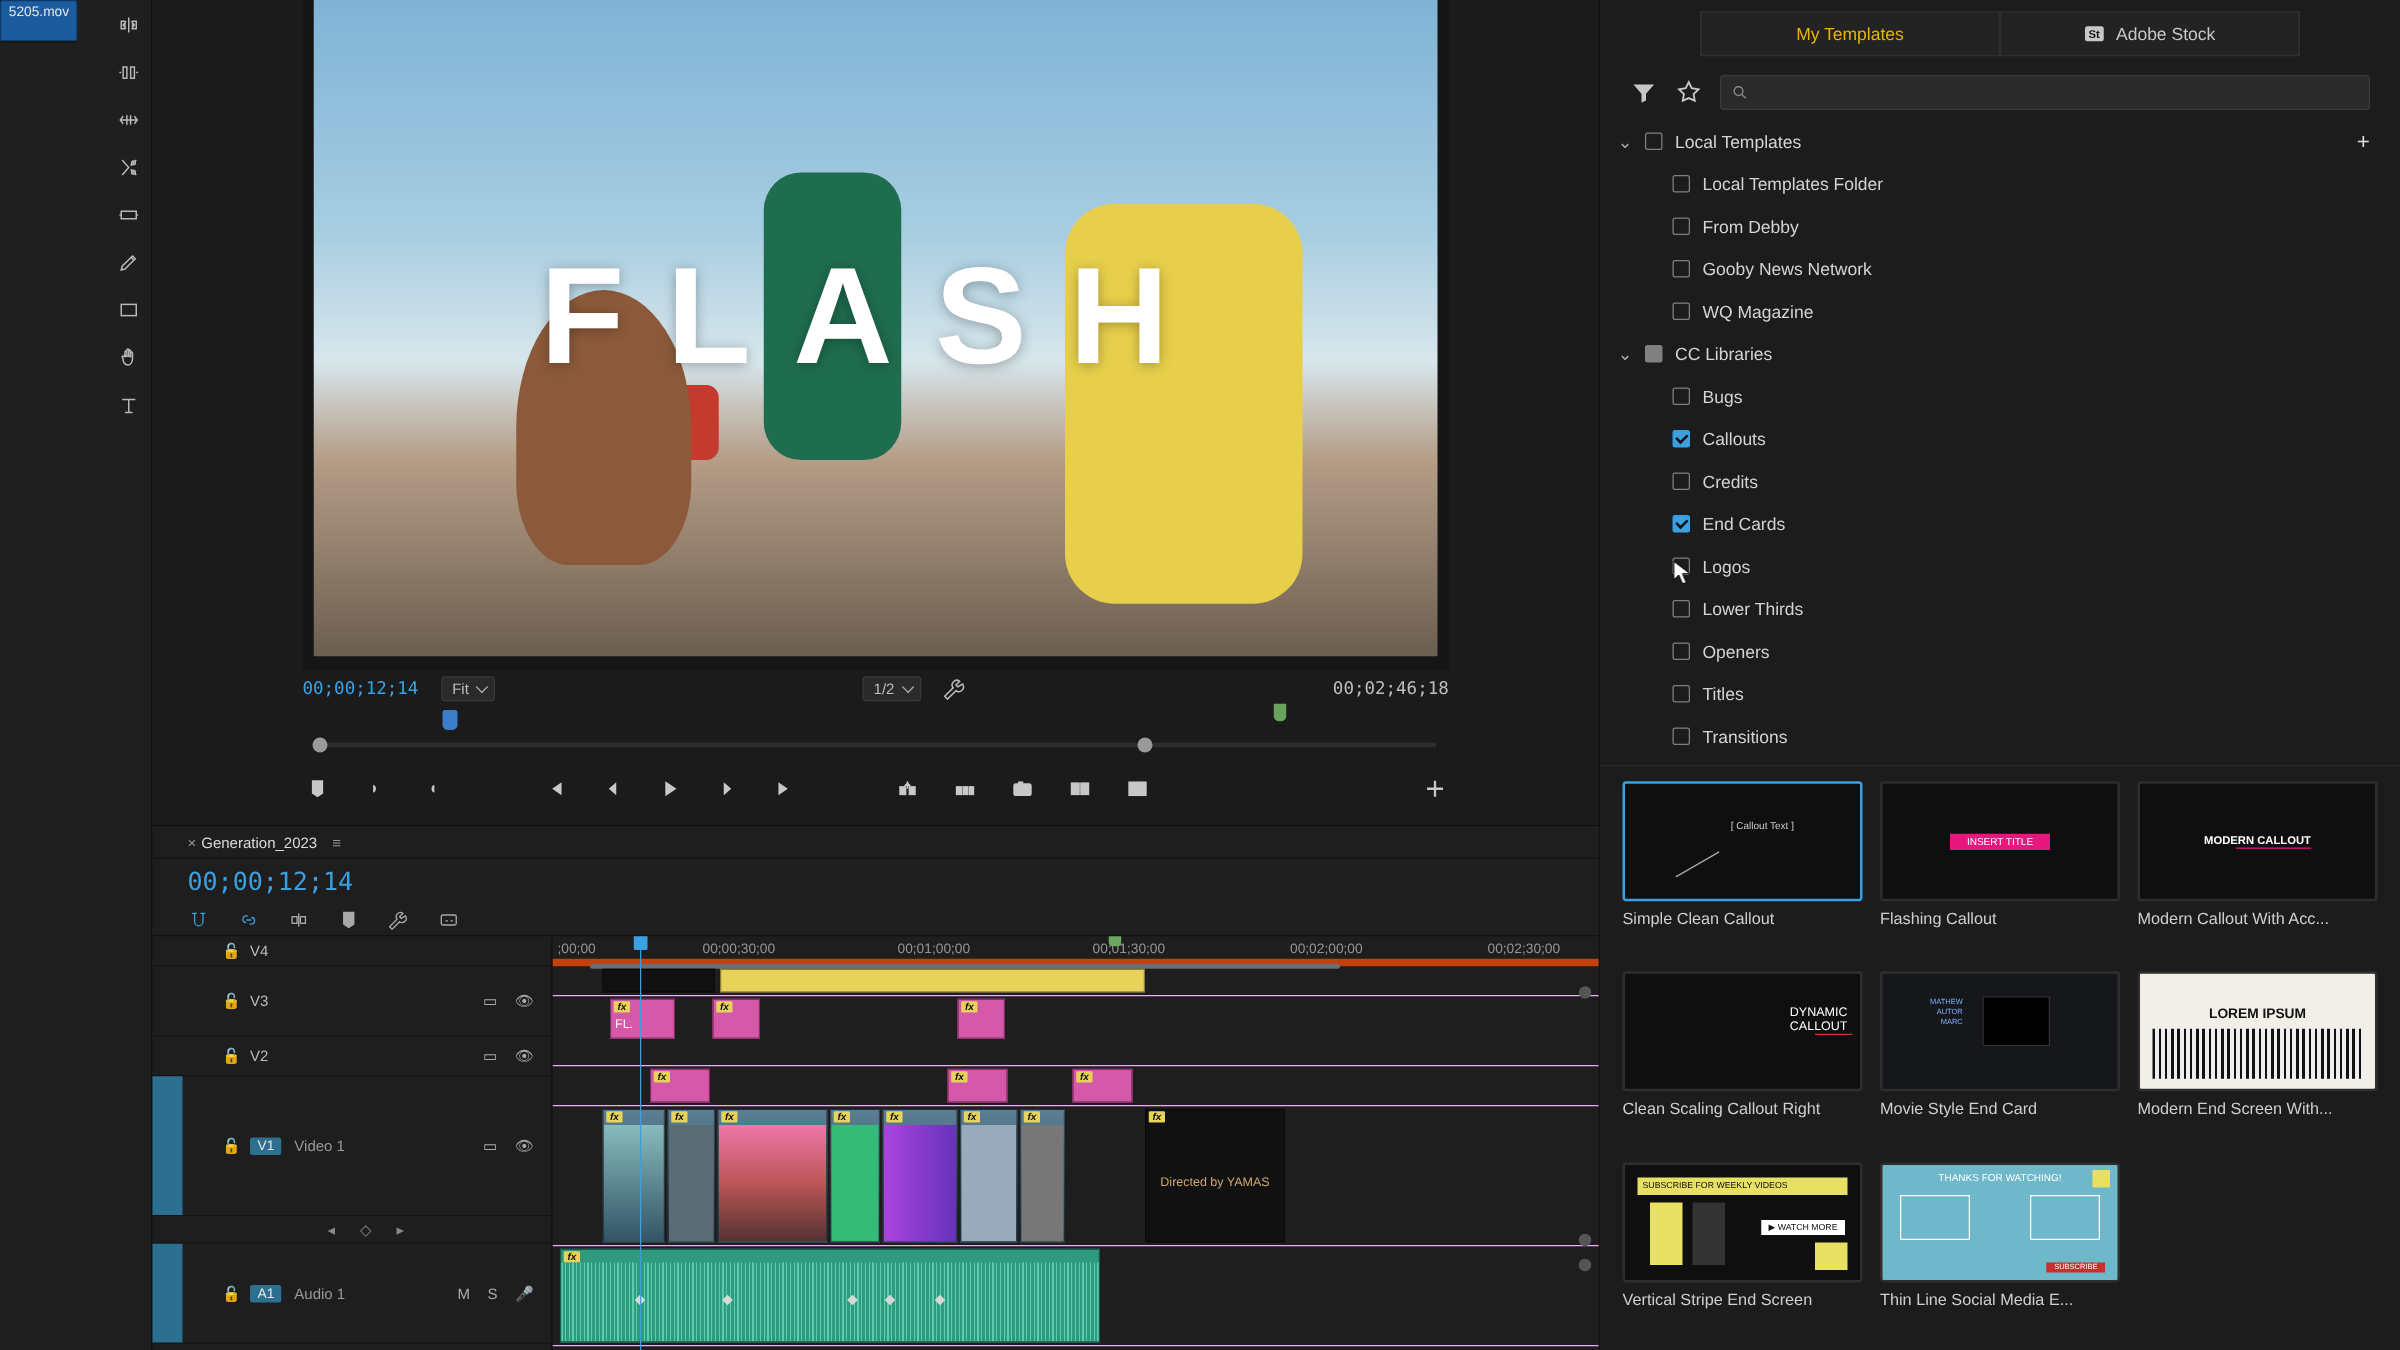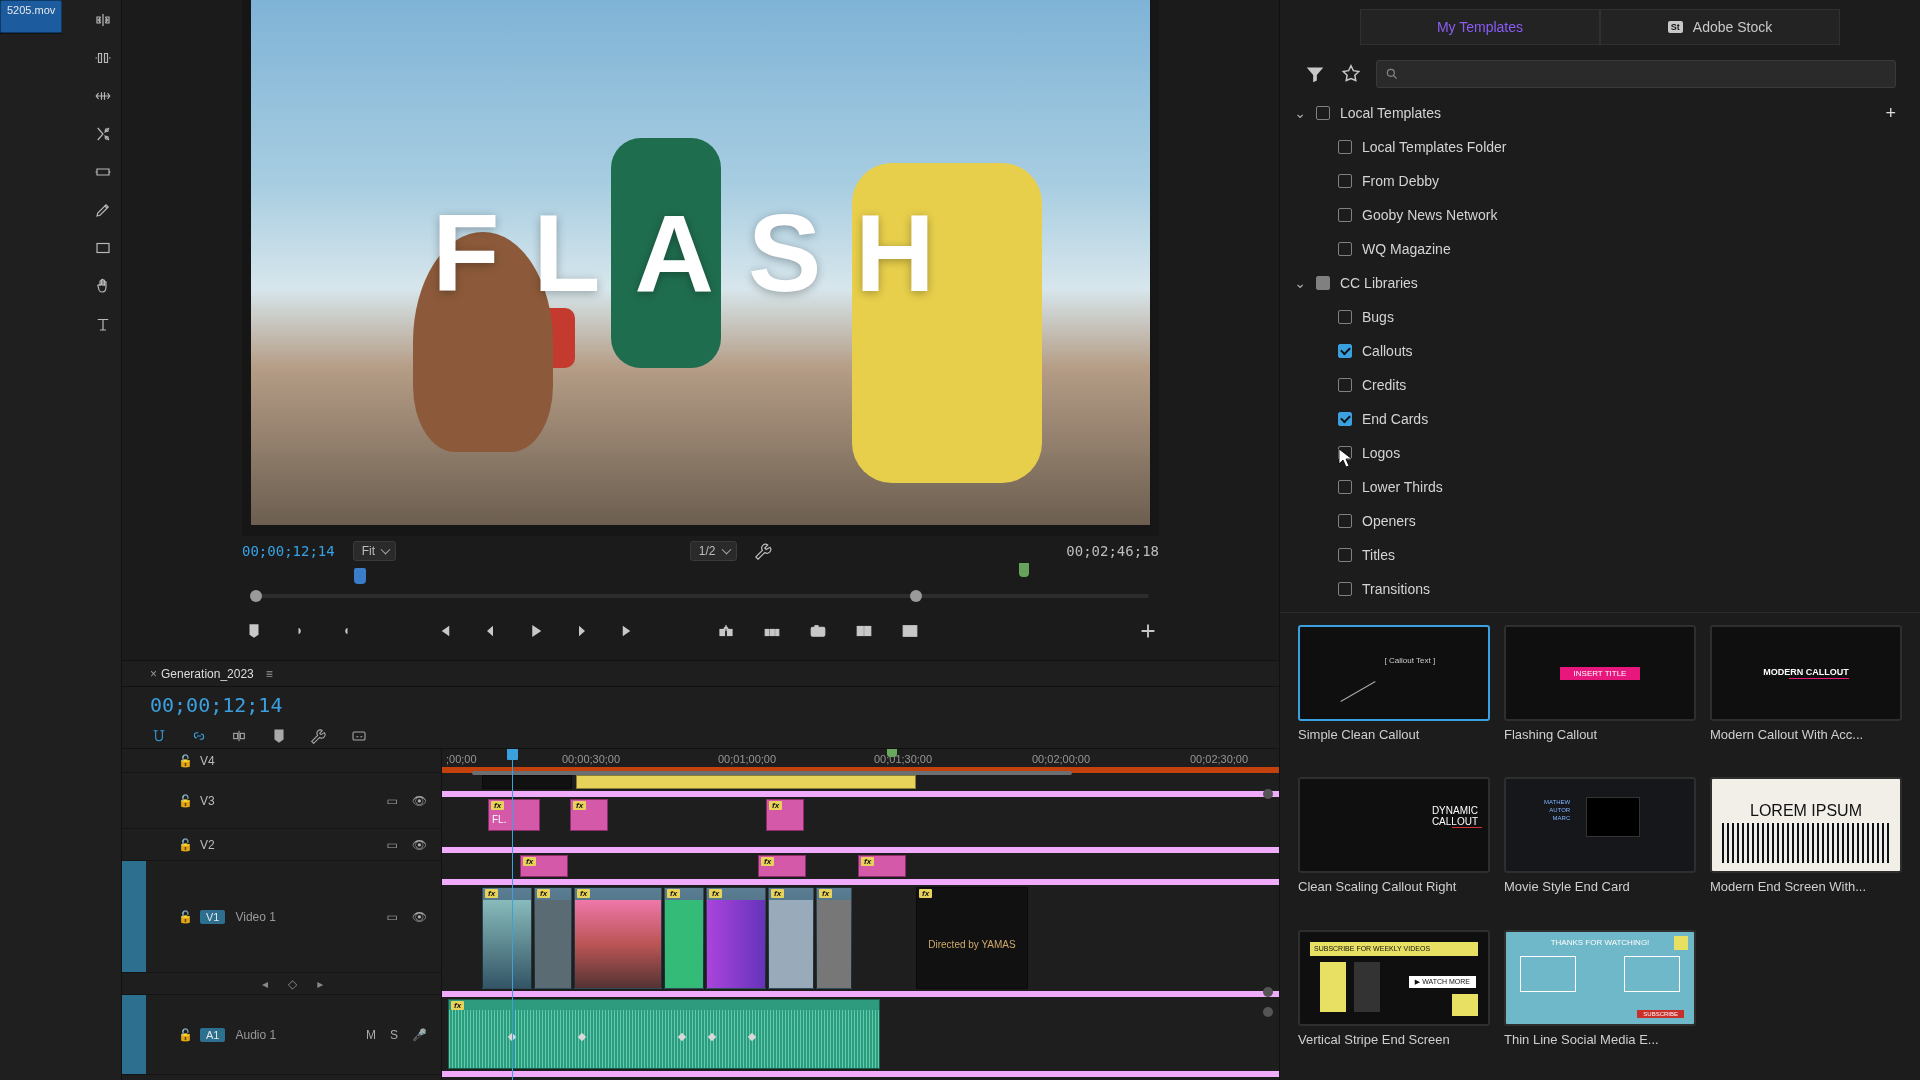--- a/index.html
+++ b/index.html
@@ -78,21 +78,21 @@
 .nav-arrows { display:flex; gap:20px; color:#888; padding-left:30px;}
 
 .tracks { flex:1; position:relative; overflow:hidden; }
 .ruler { height:24px; border-bottom:6px solid #c2410c; position:relative; font-family:monospace; font-size:11px; color:#969696;}
 .ruler .lbl{position:absolute; top:4px;}
 .playline{position:absolute;top:0;bottom:0;width:1px;background:#3aa0e0;left:70px;z-index:5;}
 .playline::before{content:"";position:absolute;top:-1px;left:-5px;width:11px;height:12px;background:#3aa0e0;border-radius:1px;}
 .range-bar{position:absolute;top:22px;left:30px;height:4px;width:600px;background:#6b6e73;border-radius:2px;}
 .out-mark{position:absolute;top:-6px;left:445px;width:10px;height:14px;background:#6aa85e;border-radius:0 0 3px 3px;z-index:6;}
 
-.track { position:relative; border-bottom:6px solid #f0abfc;}
+.track { position:relative; border-bottom:1px solid #f0abfc;}
 .t-v4{height:24px;}
 .t-v3{height:56px;}
 .t-v2{height:32px;}
 .t-v1{height:112px;}
 .t-a1{height:80px;}
 .clip{position:absolute;top:2px;bottom:2px;border:1px solid rgba(0,0,0,.4);font-size:10px;color:#111;overflow:hidden;}
 .clip.yellow{background:#e8d35a;}
 .clip.mgrt{background:#d459a8;border-color:#8d2c6a;}
 .clip.vid{background:linear-gradient(180deg,#5b7e94,#2e4a58);}
 .clip.black{background:#111;color:#999;}
@@ -102,21 +102,21 @@
 .audio-clip .wave{position:absolute;inset:10px 0 0 0;background:repeating-linear-gradient(90deg,#62d3b2 0,#62d3b2 1px,#2f9b7e 1px,#2f9b7e 3px);opacity:.9;}
 .audio-clip .fx{background:#e8d35a;}
 .key{width:6px;height:6px;background:#d8d8d8;transform:rotate(45deg);position:absolute;top:50%;}
 
 .scroll-dot{position:absolute;right:6px;width:10px;height:10px;background:#555;border-radius:50%;}
 
 
 .right-col { width:640px; background:#1c1c1c; display:flex; flex-direction:column; }
 .eg-tabsrow { height:54px; display:flex; align-items:center; justify-content:center; gap:0; padding:0 24px;}
 .eg-tab { flex:1; max-width:240px; height:36px; background:#232323; display:flex;align-items:center;justify-content:center;gap:10px;border:1px solid #303030;font-size:14px;}
-.eg-tab.active { color:#8b5cf6; }
+.eg-tab.active { color:#eab308; }
 .eg-tab .st{background:#c8c8c8;color:#111;font-size:9px;font-weight:bold;padding:1px 3px;border-radius:2px;}
 
 .eg-search { height:40px; display:flex; align-items:center; gap:14px; padding:0 24px;}
 .filter-ico,.star-ico{width:22px;height:22px;color:#c8c8c8;}
 .search-box { flex:1; height:28px; background:#2a2a2a; border:1px solid #3a3a3a; border-radius:3px; display:flex;align-items:center;padding:0 8px;color:#888;}
 .search-box svg{width:14px;height:14px;}
 
 .eg-tree { flex:0 0 auto; padding:4px 24px 8px 14px; border-bottom:1px solid #2a2a2a; display:flex;flex-direction:column;gap:4px;}
 .tree-row{display:flex;align-items:center;gap:10px;height:30px;font-size:14px;color:#d4d4d4;}
 .tree-row .chev{width:12px;text-align:center;color:#aaa;}
@@ -617,21 +617,21 @@
         </div>
       <div class="tpl">
           <div class="prev" style="background:#15171b">
             <div style="position:absolute;left:38px;top:20px;font-size:6px;color:#7fb0ff;text-align:right;line-height:1.3">MATHEW<br>AUTOR<br>MARC</div>
             <div style="position:absolute;left:80px;top:18px;width:54px;height:40px;background:#000;border:1px solid #333"></div>
           </div>
           <div class="cap">Movie Style End Card</div>
         </div>
       <div class="tpl">
           <div class="prev" style="background:#f2efe9;color:#111">
-            <div style="font-weight:400;font-size:16px;margin-top:-28px">LOREM IPSUM</div>
+            <div style="font-weight:700;font-size:11px;margin-top:-28px">LOREM IPSUM</div>
             <div style="position:absolute;bottom:8px;left:10px;right:10px;height:40px;background:repeating-linear-gradient(90deg,#111 0,#111 2px,#eee 2px,#eee 5px)"></div>
           </div>
           <div class="cap">Modern End Screen With...</div>
         </div>
       <div class="tpl">
           <div class="prev">
             <div style="position:absolute;left:10px;top:10px;right:10px;height:14px;background:#e8e063;color:#111;font-size:7px;display:flex;align-items:center;padding:0 4px">SUBSCRIBE FOR WEEKLY VIDEOS</div>
             <div style="position:absolute;left:20px;top:30px;width:26px;height:50px;background:#e8e063"></div>
             <div style="position:absolute;left:54px;top:30px;width:26px;height:50px;background:#333"></div>
             <div style="position:absolute;right:12px;top:44px;background:#fff;color:#111;font-size:7px;padding:2px 6px">▶ WATCH MORE</div>

